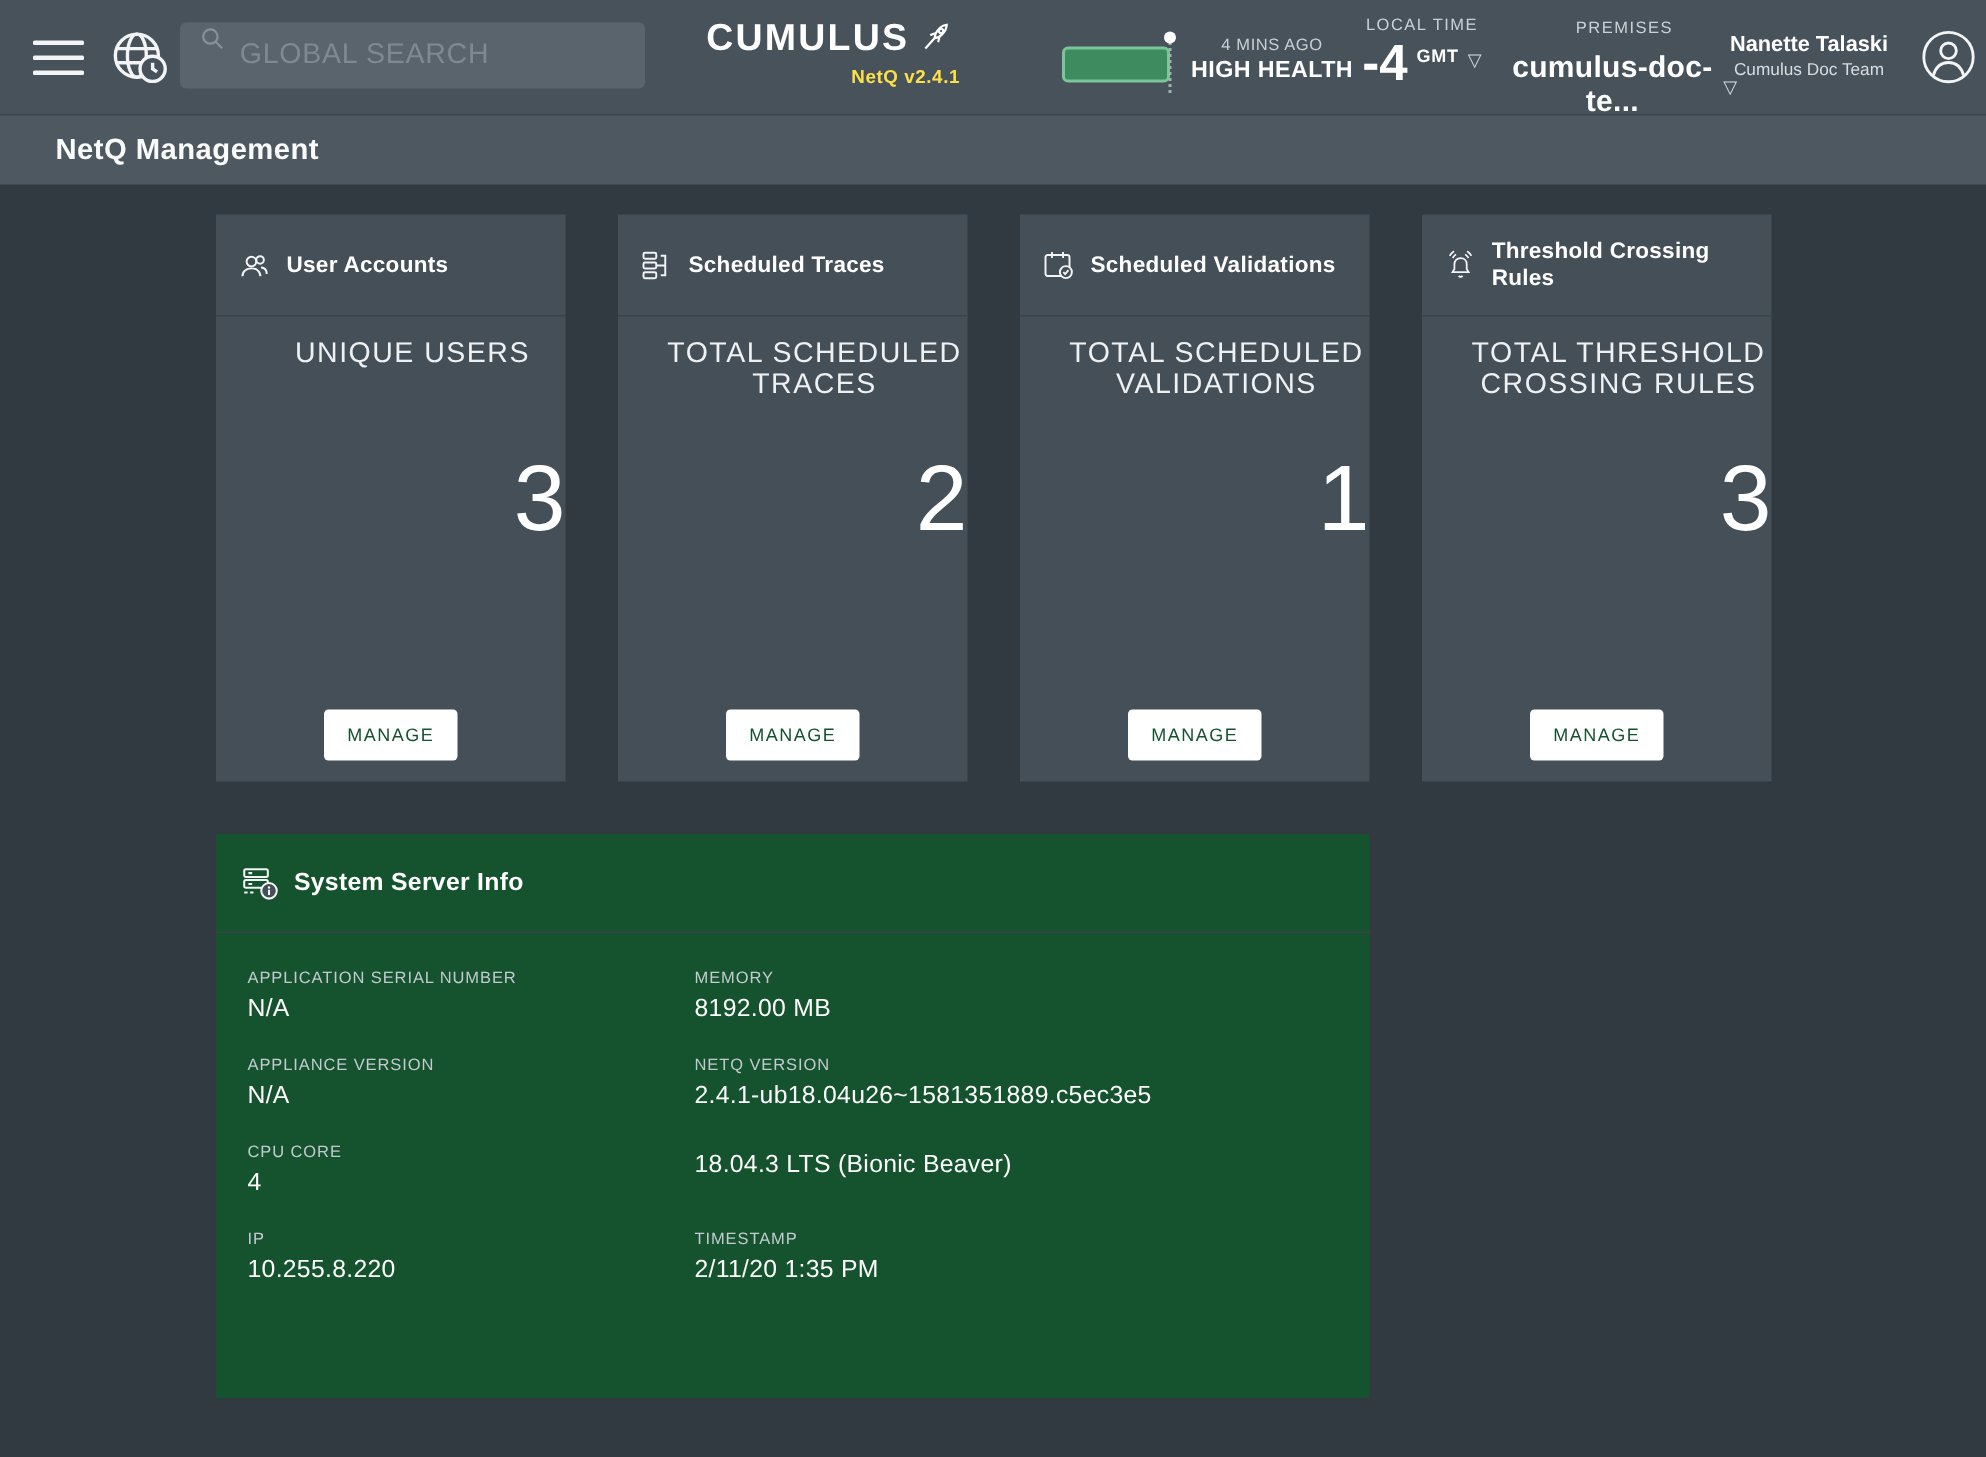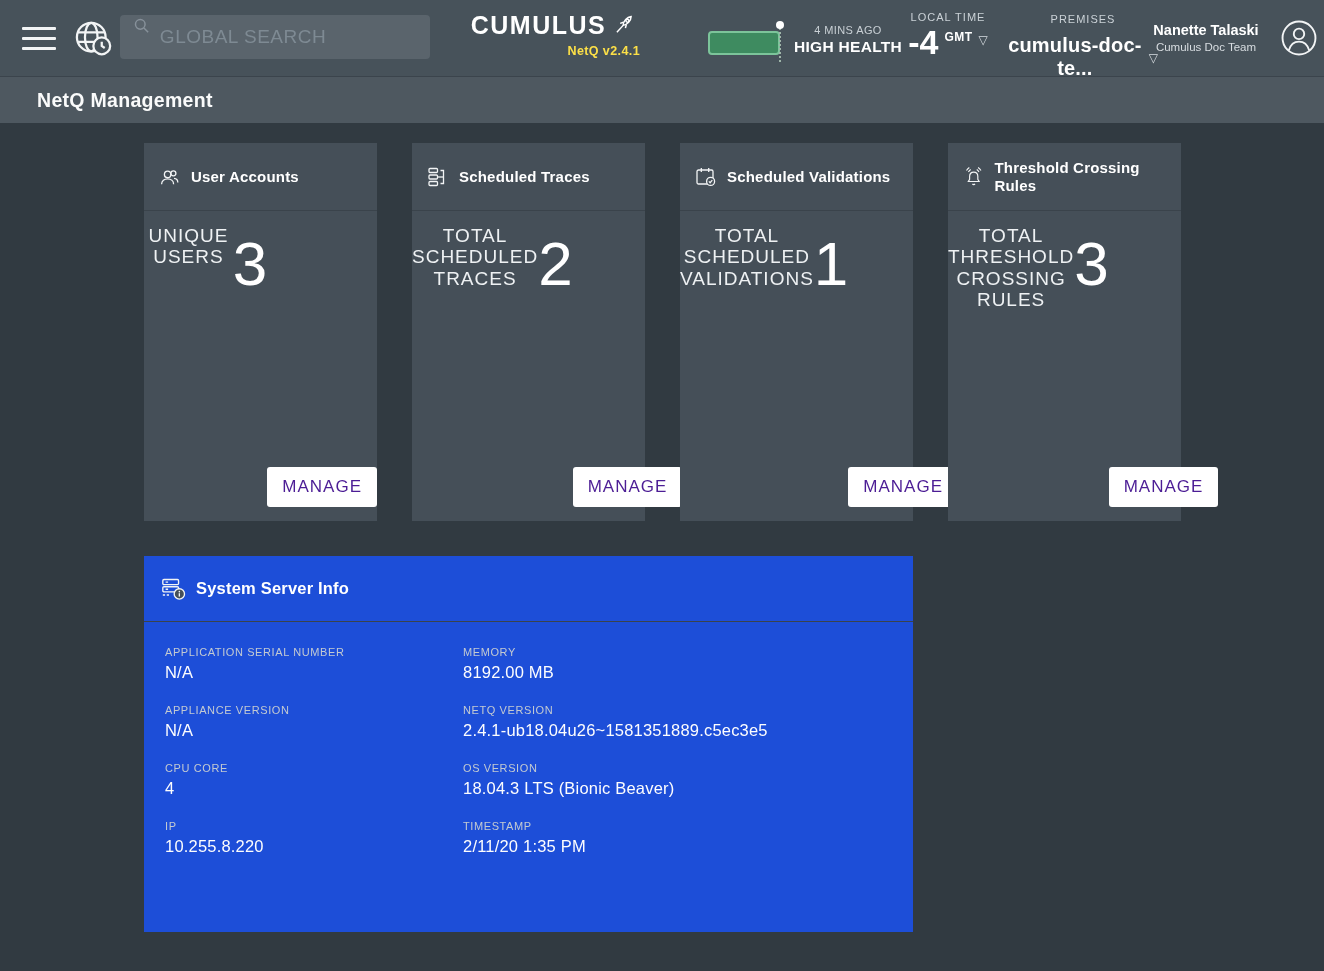--- a/index.html
+++ b/index.html
@@ -92,38 +92,38 @@
   .cards-row { position:absolute; top:143px; left:144px; display:flex; gap:35px; }
   .card {
     width:233px; height:378px; background:#454F58;
     display:flex; flex-direction:column;
   }
   .card-header {
     min-height:68px; display:flex; align-items:center; gap:9px;
     padding:10px 14px 10px 14px; border-bottom:1px solid #3A434B;
   }
   .card-title { font-size:15px; font-weight:700; line-height:1.15; letter-spacing:0.2px; }
-  .card-body { flex:1; display:flex; flex-direction:row; align-items:flex-start; padding-top:14px; }
+  .card-body { flex:1; display:flex; flex-direction:column; align-items:flex-end; padding-top:14px; }
   .metric-label {
     width:204px; height:69px; text-align:center;
     font-size:19px; line-height:1.12; letter-spacing:1px; color:#EEF1F3; font-weight:400;
   }
   .metric-value { font-size:62px; font-weight:200; line-height:1; margin-top:8px; }
   .manage-btn {
     margin-top:auto; margin-bottom:14px; align-self:center;
-    background:#FFFFFF; color:#4c1d95; border:none; border-radius:3px;
+    background:#FFFFFF; color:#14532d; border:none; border-radius:3px;
     font-family:"Liberation Sans", sans-serif;
-    font-size:17px; font-weight:500; letter-spacing:1px;
+    font-size:12px; font-weight:500; letter-spacing:1px;
     padding:10px 15px; cursor:pointer;
   }
 
   
   .server-card {
     position:absolute; top:556px; left:144px; width:769px; height:376px;
-    background:#1d4ed8; display:flex; flex-direction:column;
+    background:#14532d; display:flex; flex-direction:column;
   }
   .server-header {
     min-height:66px; display:flex; align-items:center; gap:9px;
     padding:0 16px; border-bottom:1px solid #3A434B;
   }
   .server-title { font-size:16.5px; font-weight:700; letter-spacing:0.2px; }
   .server-grid {
     display:grid; grid-template-columns:298px auto;
     padding:24px 20px 0 21px; row-gap:22px;
   }
@@ -323,21 +323,20 @@
     </div>
     <div class="field">
       <div class="field-label">NETQ VERSION</div>
       <div class="field-value">2.4.1-ub18.04u26~1581351889.c5ec3e5</div>
     </div>
     <div class="field">
       <div class="field-label">CPU CORE</div>
       <div class="field-value">4</div>
     </div>
     <div class="field">
-      <div class="field-label">OS VERSION</div>
       <div class="field-value">18.04.3 LTS (Bionic Beaver)</div>
     </div>
     <div class="field">
       <div class="field-label">IP</div>
       <div class="field-value">10.255.8.220</div>
     </div>
     <div class="field">
       <div class="field-label">TIMESTAMP</div>
       <div class="field-value">2/11/20 1:35 PM</div>
     </div>

